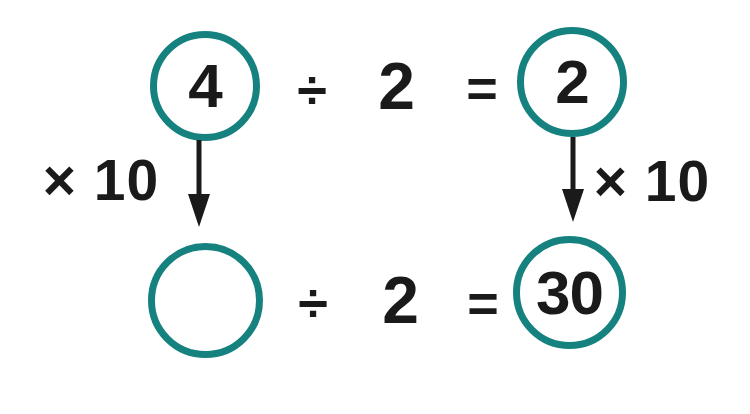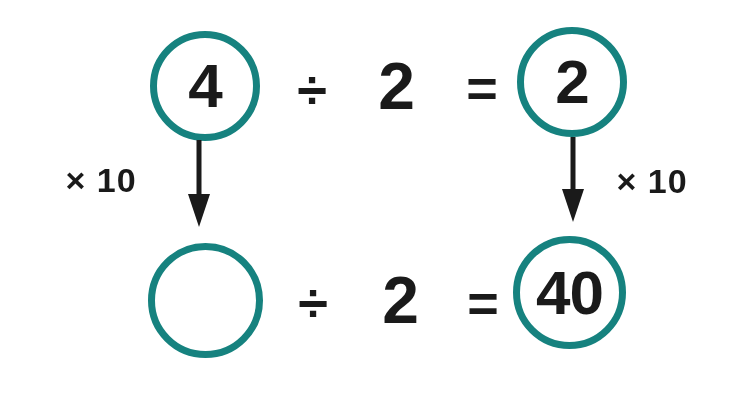--- a/index.html
+++ b/index.html
@@ -42,21 +42,21 @@
   .c3 { left: 148px; top: 243px; width: 115px; height: 115px; }
   .c4 { left: 513px; top: 236px; width: 113px; height: 113px; }
   .sym {
     position: absolute;
     transform: translate(-50%, -50%);
     line-height: 1;
     white-space: nowrap;
   }
   .op  { font-size: 54px; }
   .big { font-size: 66px; letter-spacing: -1px; }
-  .mult { font-size: 34px; letter-spacing: 1px; }
+  .mult { font-size: 57px; letter-spacing: 1px; }
   .t-div { left: 312px; top: 89px; }
   .t-two { left: 396px; top: 86px; }
   .t-eq  { left: 482px; top: 88px; }
   .b-div { left: 313px; top: 302px; }
   .b-two { left: 400px; top: 300px; }
   .b-eq  { left: 483px; top: 303px; }
   .m-left  { left: 101px; top: 180px; }
   .m-right { left: 652px; top: 181px; }
   .arrow-svg { position: absolute; display: block; }
   .a-left  { left: 187px; top: 140px; }
@@ -91,16 +91,16 @@
   </svg>
   <span class="sym mult m-right">× 10</span>
 
   <div class="circle c3">
     <span class="num"></span>
   </div>
   <span class="sym op b-div">÷</span>
   <span class="sym big b-two">2</span>
   <span class="sym op b-eq">=</span>
   <div class="circle c4">
-    <span class="num">40</span>
+    <span class="num">30</span>
   </div>
 
 </div>
 
 </body></html>

